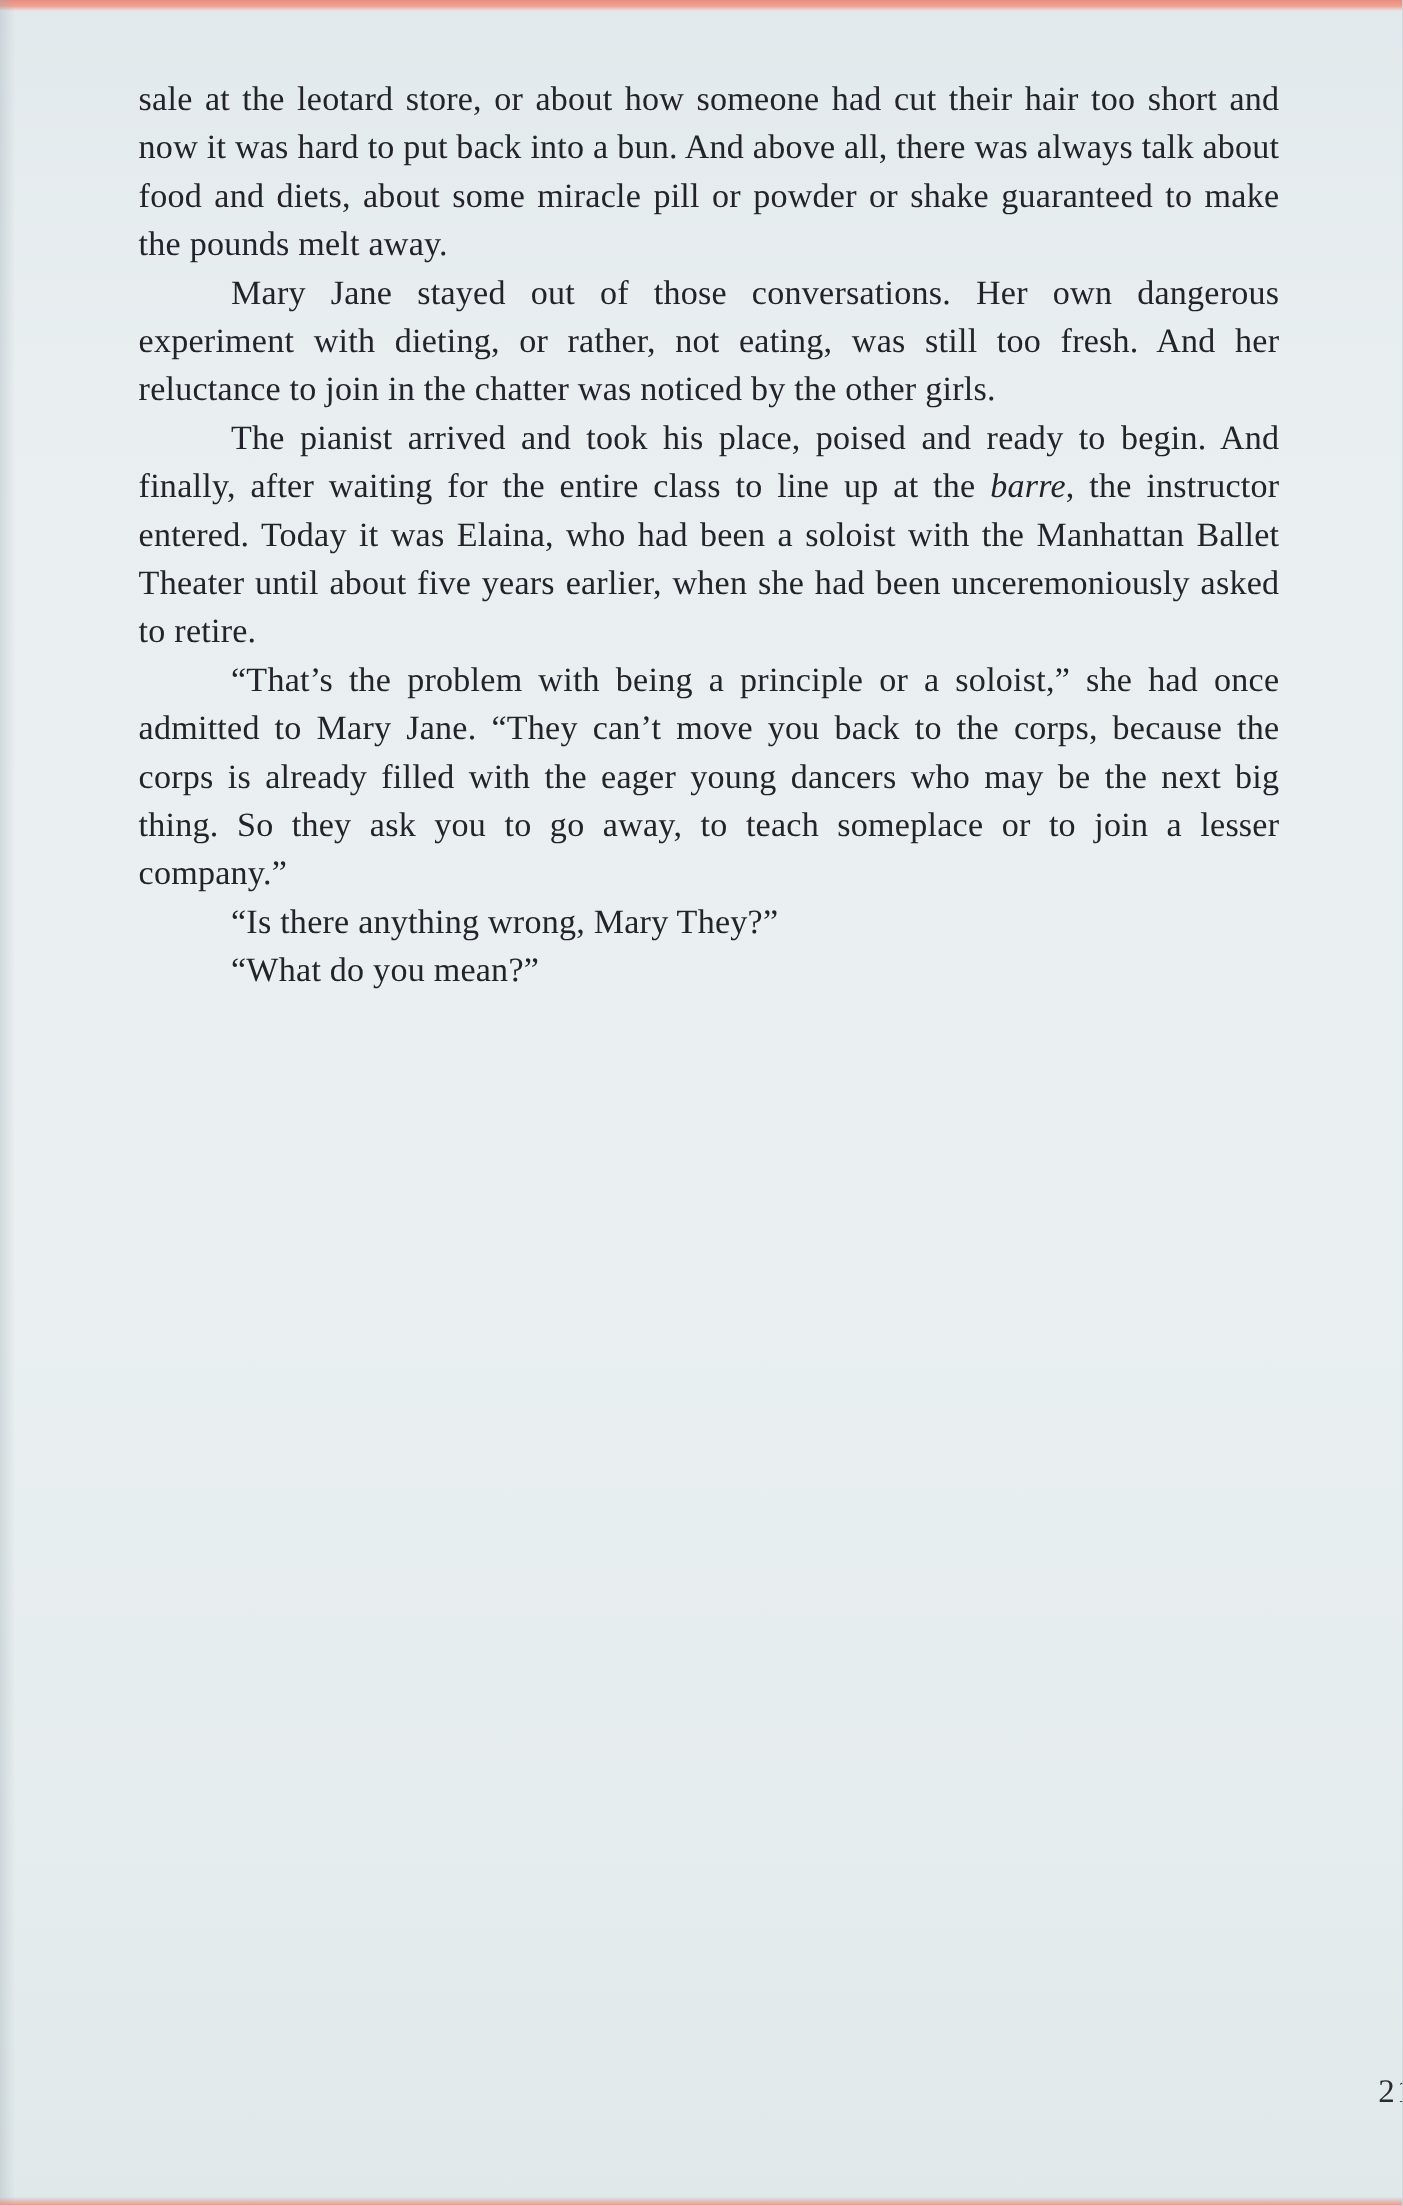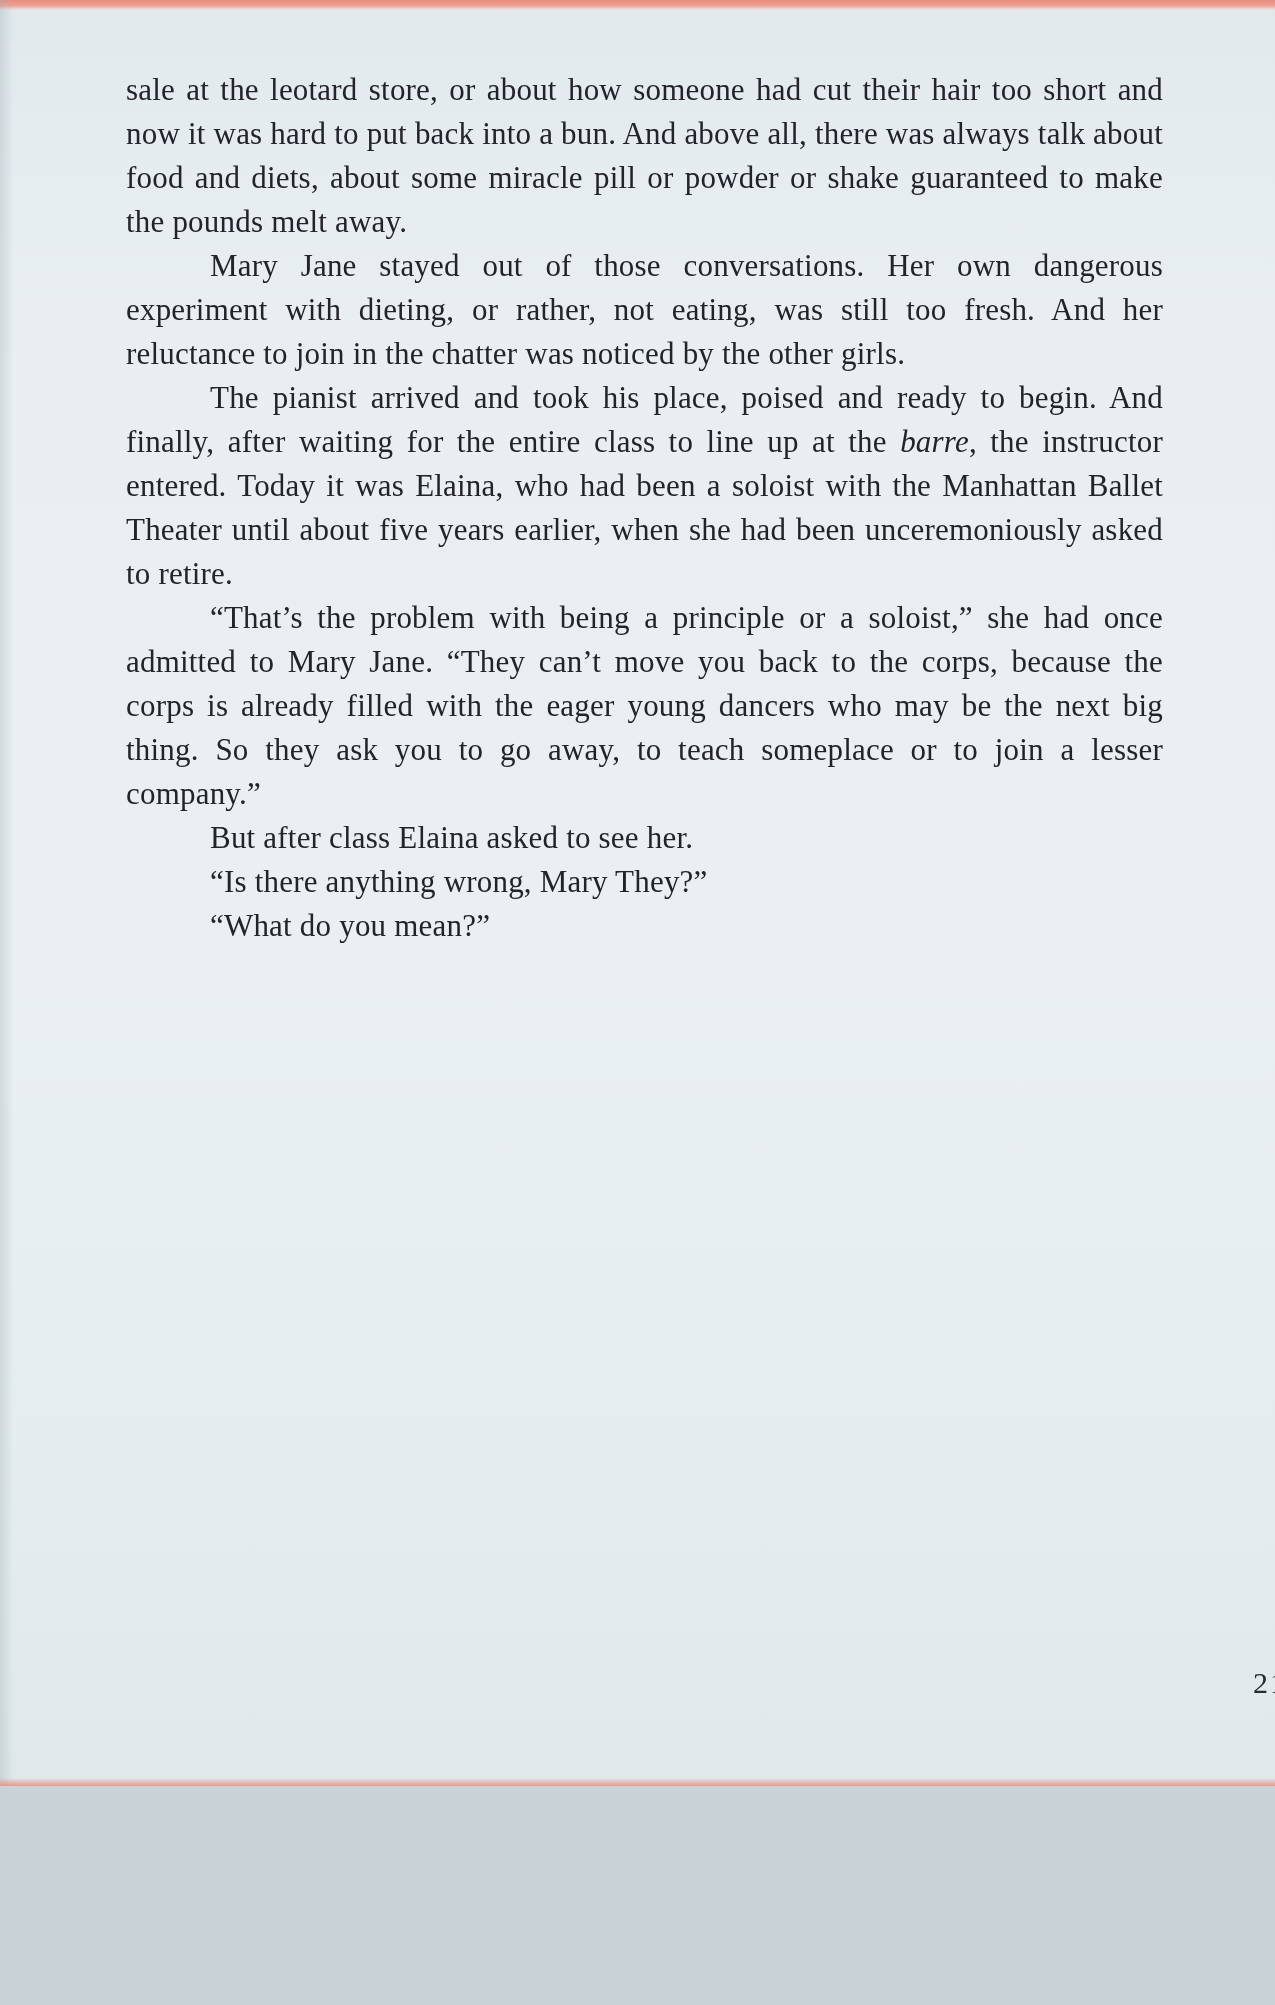--- a/index.html
+++ b/index.html
@@ -3,21 +3,21 @@
 <meta charset="utf-8">
 <style>
   html, body {
     margin: 0;
     padding: 0;
     background: #c9d2d6;
   }
   .page {
     position: relative;
     width: 1275px;
-    height: 1786px;
+    height: 2005px;
     margin: 0 auto;
     background: linear-gradient(180deg, #e2e9ec 0%, #e9eff1 18%, #eaf0f1 55%, #e5ecee 85%, #e0e8ea 100%);
     overflow: hidden;
     font-family: "Liberation Serif", "DejaVu Serif", serif;
     color: #23232b;
   }
   .scan-edge {
     position: absolute;
     left: 0;
     width: 100%;
@@ -78,21 +78,20 @@
 
 <div class="page">
   <div class="scan-edge top"></div>
   <div class="scan-edge left"></div>
 
   <div class="text-block" id="text-block">
       <p class="para"><span>sale at the leotard store, or about how someone had cut their hair too short and now it was hard to put back into a bun. And above all, there was always talk about food and diets, about some miracle pill or powder or shake guaranteed to make the pounds melt away.</span></p>
       <p class="para indent"><span>Mary Jane stayed out of those conversations. Her own dangerous experiment with dieting, or rather, not eating, was still too fresh. And her reluctance to join in the chatter was noticed by the other girls.</span></p>
       <p class="para indent"><span>The pianist arrived and took his place, poised and ready to begin. And finally, after waiting for the entire class to line up at the </span><em>barre</em><span>, the instructor entered. Today it was Elaina, who had been a soloist with the Manhattan Ballet Theater until about five years earlier, when she had been unceremoniously asked to retire.</span></p>
       <p class="para indent"><span>“That’s the problem with being a principle or a soloist,” she had once admitted to Mary Jane. “They can’t move you back to the corps, because the corps is already filled with the eager young dancers who may be the next big thing. So they ask you to go away, to teach someplace or to join a lesser company.”</span></p>
-      <p class="para indent"><span>But after class Elaina asked to see her.</span></p>
       <p class="para indent"><span>“Is there anything wrong, Mary They?”</span></p>
       <p class="para indent"><span>“What do you mean?”</span></p>
     </div>
 
   <div class="page-number">21</div>
 
   <div class="scan-edge bottom"></div>
 </div>
 
 </body></html>

